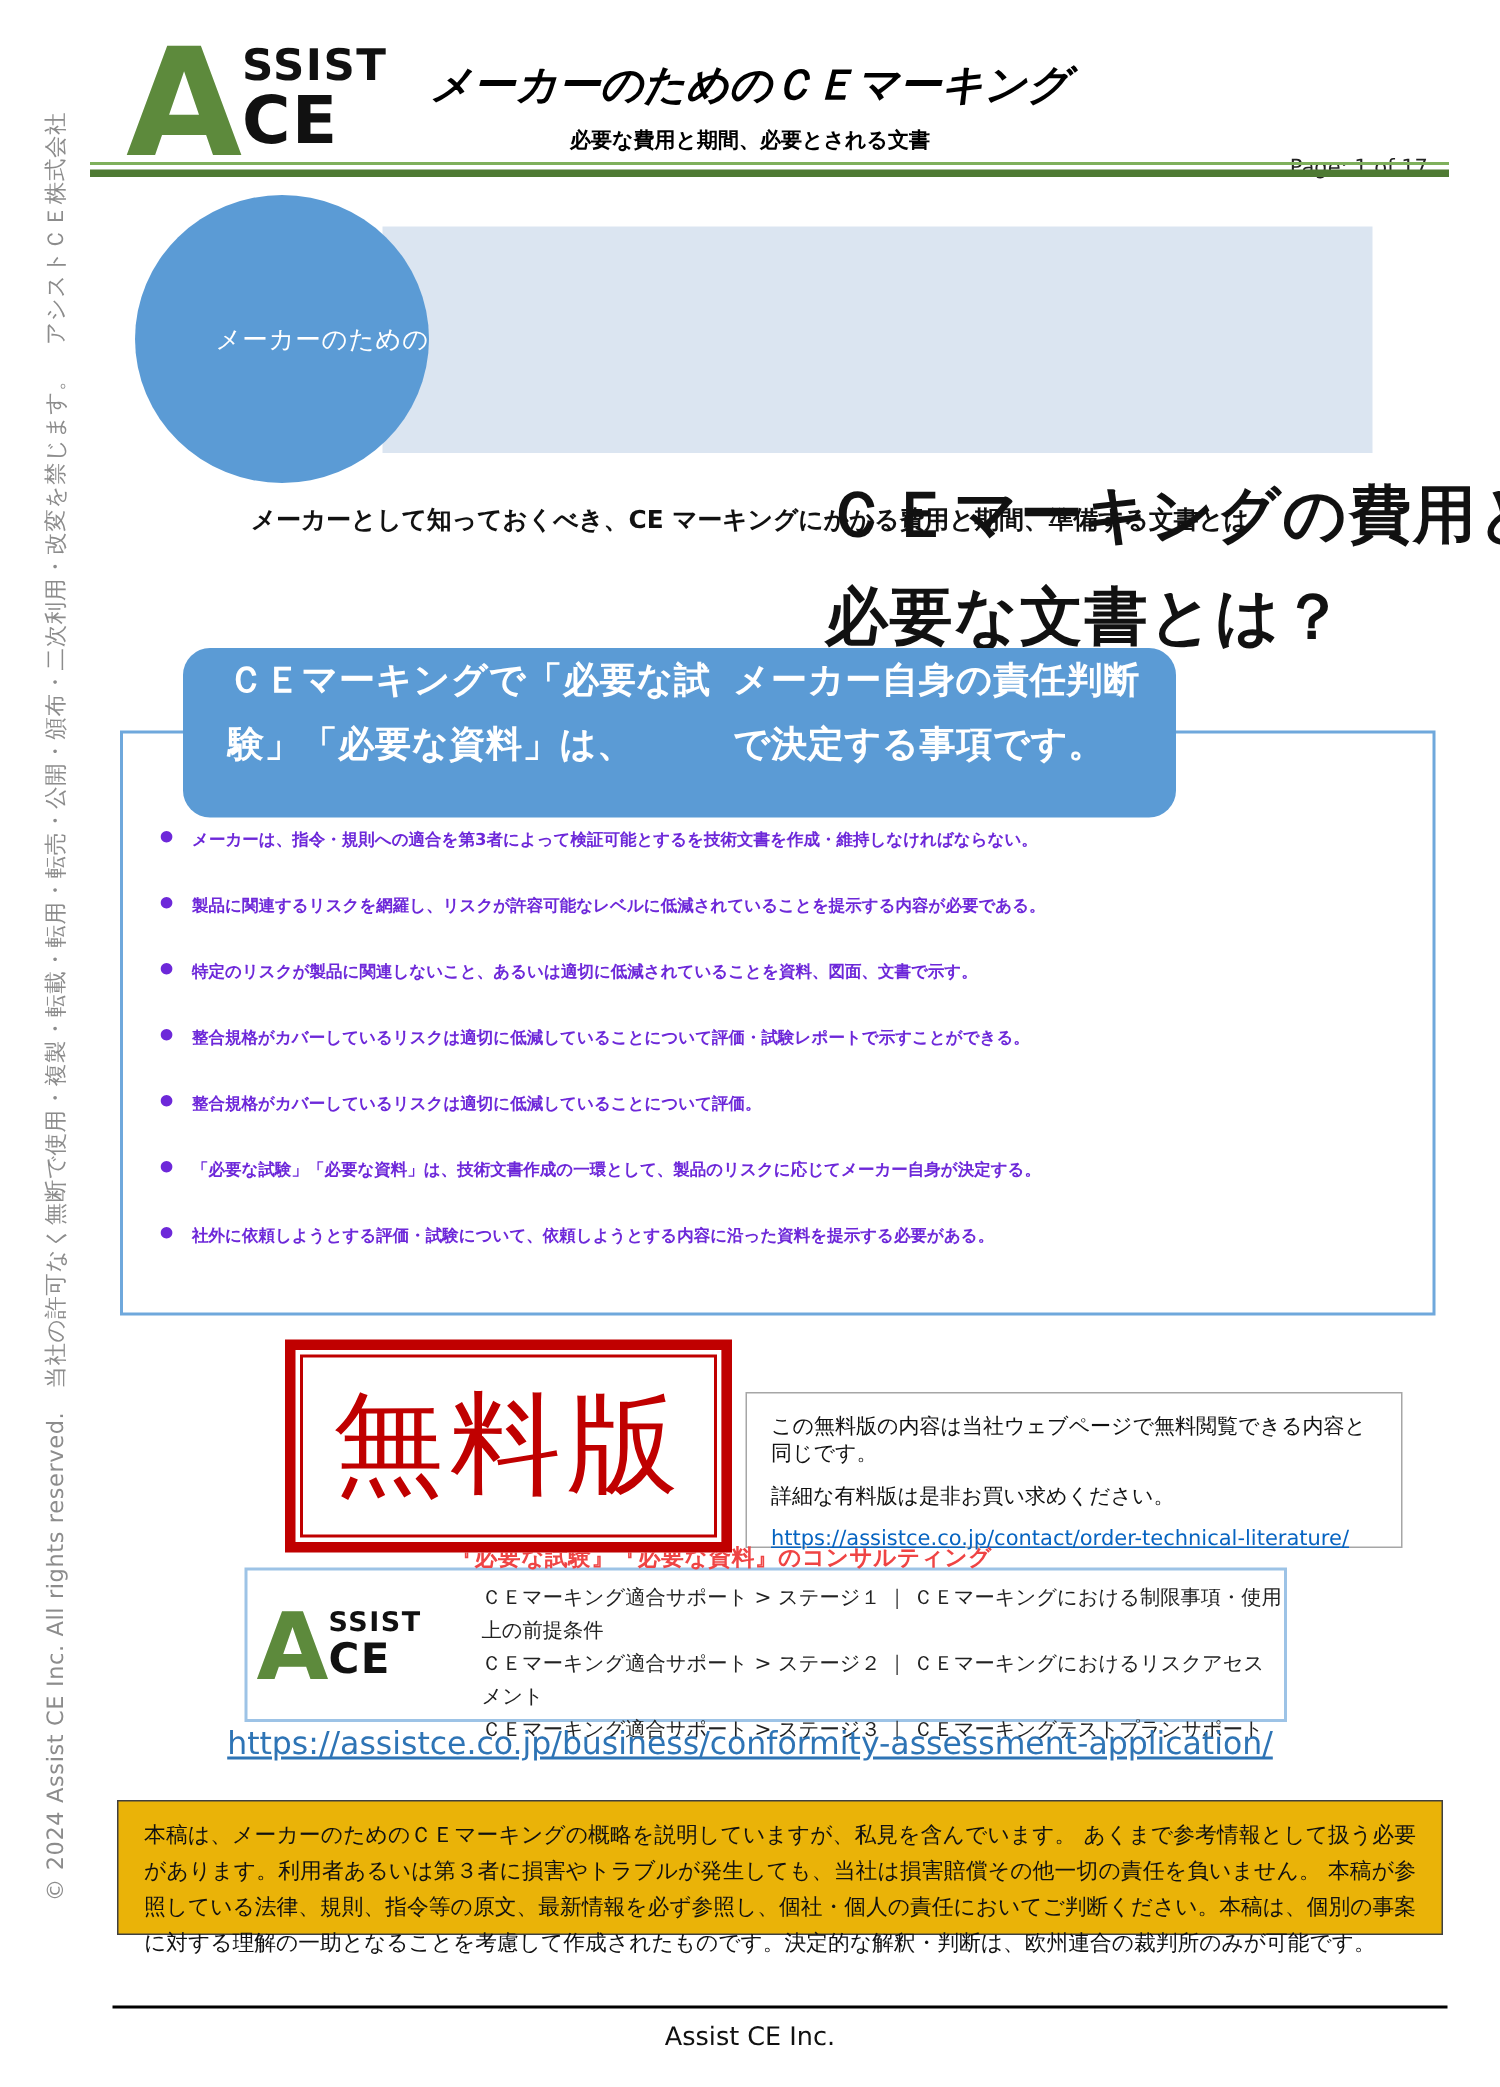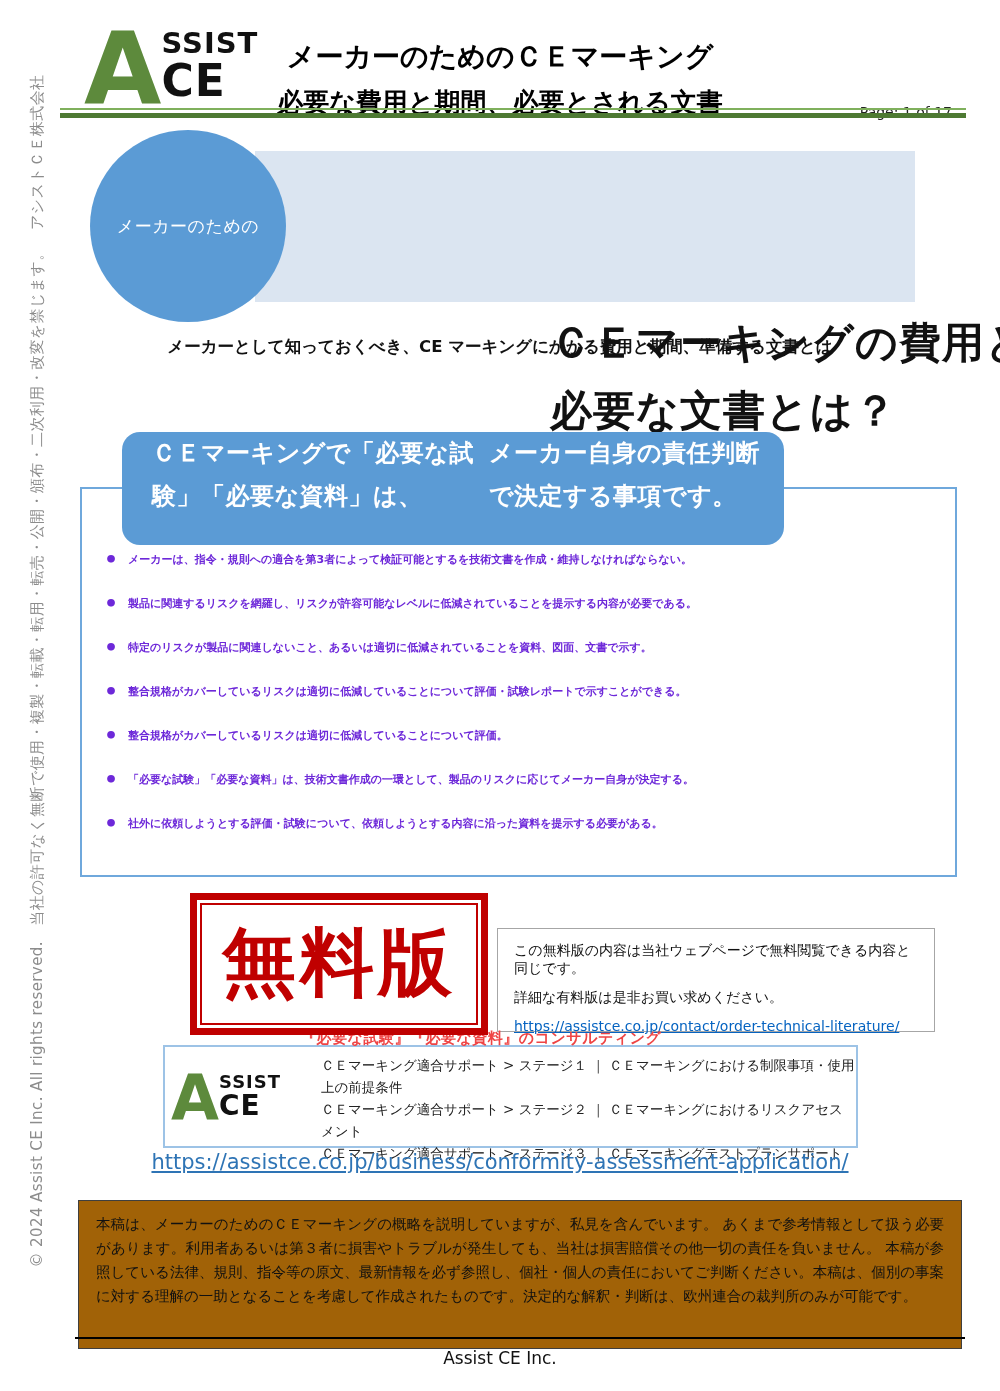--- a/index.html
+++ b/index.html
@@ -24,25 +24,25 @@
   .logo-a { font-weight:bold; color:#5d8a3c; }
   .logo-col { display:flex; flex-direction:column; }
   .logo-ssist, .logo-ce { font-weight:bold; color:#111; letter-spacing:1px; }
   .logo-lg { position:absolute; left:84px; top:28px; }
   .logo-lg .logo-a { font-size:100px; line-height:82px; }
   .logo-lg .logo-ssist { font-size:29px; line-height:30px; }
   .logo-lg .logo-ce { font-size:44px; line-height:46px; }
 
   .header-title {
     position:absolute; left:150px; right:150px; top:38px;
-    text-align:center; font-size:28px; font-weight:bold; color:#000;
+    text-align:center; font-size:28px; font-weight:bold; color:#000;font-style:italic;
   }
   .header-subtitle {
     position:absolute; left:150px; right:150px; top:85px;
-    text-align:center; font-size:26px; font-weight:bold; color:#000;
+    text-align:center; font-size:14px; font-weight:bold; color:#000;
   }
   .page-label {
     position:absolute; right:48px; top:104px;
     font-size:14px; color:#222;
   }
   .header-rule {
     position:absolute; left:60px; width:906px; top:108px; height:10px;
     border-top:2px solid #7fb05c; border-bottom:5px solid #4e7a33;
   }
 
@@ -52,21 +52,21 @@
     background:#dbe5f1;
   }
   .hero-title {
     position:absolute; left:295px; top:158px; width:620px;
     font-size:42px; font-weight:900; color:#111; line-height:68px;
     letter-spacing:1px;
   }
   .hero-circle {
     position:absolute; left:90px; top:130px; width:196px; height:192px;
     background:#5b9bd5; border-radius:50%;
-    display:flex; align-items:center; justify-content:center;
+    display:flex; align-items:center; justify-content:flex-end;
   }
   .hero-badge { color:#fff; font-size:17px; letter-spacing:.5px; }
   .hero-lede {
     position:absolute; left:60px; right:60px; top:336px;
     text-align:center; font-size:16.5px; font-weight:bold; color:#111;
   }
 
   
   .main-box {
     position:absolute; left:80px; top:487px; width:877px; height:390px;
@@ -93,21 +93,21 @@
   }
 
   
   .free-stamp {
     position:absolute; left:190px; top:893px; width:298px; height:142px;
     border:7px solid #c00000;
     box-shadow: inset 0 0 0 3px #ffffff, inset 0 0 0 5px #c00000;
     display:flex; align-items:center; justify-content:center; z-index:2;
     background:#fff;
   }
-  .free-stamp-text { color:#c00000; font-size:74px; font-weight:700; letter-spacing:4px; }
+  .free-stamp-text { color:#c00000; font-size:74px; font-weight:400; letter-spacing:4px; }
   .free-note {
     position:absolute; left:497px; top:916px; width:438px; height:104px;
     border:1.5px solid #a6a6a6; background:#fff;
     padding:13px 16px; font-size:14px; color:#111;margin-top:12px;
   }
   .free-note p { margin-bottom:11px; }
   .free-note a, .link { text-decoration:underline; cursor:pointer; }
   .free-note .link { color:#0563c1; font-size:14px; display:inline-block; }
 
   
@@ -124,22 +124,22 @@
   .consult-title { font-size:15px; font-weight:900; color:#ef4444; margin-bottom:6px; letter-spacing:.5px; }
   .consult-item { font-size:13.5px; color:#222; line-height:22px;margin-left:20px; }
 
   .consult-link-row {
     position:absolute; left:0; right:0; top:1150px; text-align:center;
   }
   .consult-link { color:#2e74b5; font-size:21px; }
 
   
   .disclaimer {
-    position:absolute; left:78px; top:1200px; width:884px; height:149px;
-    border:1.5px solid #3f3f3f; background:#a16207;
+    position:absolute; left:78px; top:1200px; width:884px; height:90px;
+    border:1.5px solid #3f3f3f; background:#eab308;
     padding:11px 17px; font-size:14.5px; color:#111; line-height:24px;
     text-align:justify;
   }
 
   
   .footer-rule {
     position:absolute; left:75px; width:890px; top:1337px;
     border-top:2px solid #000;
   }
   .footer-text {

